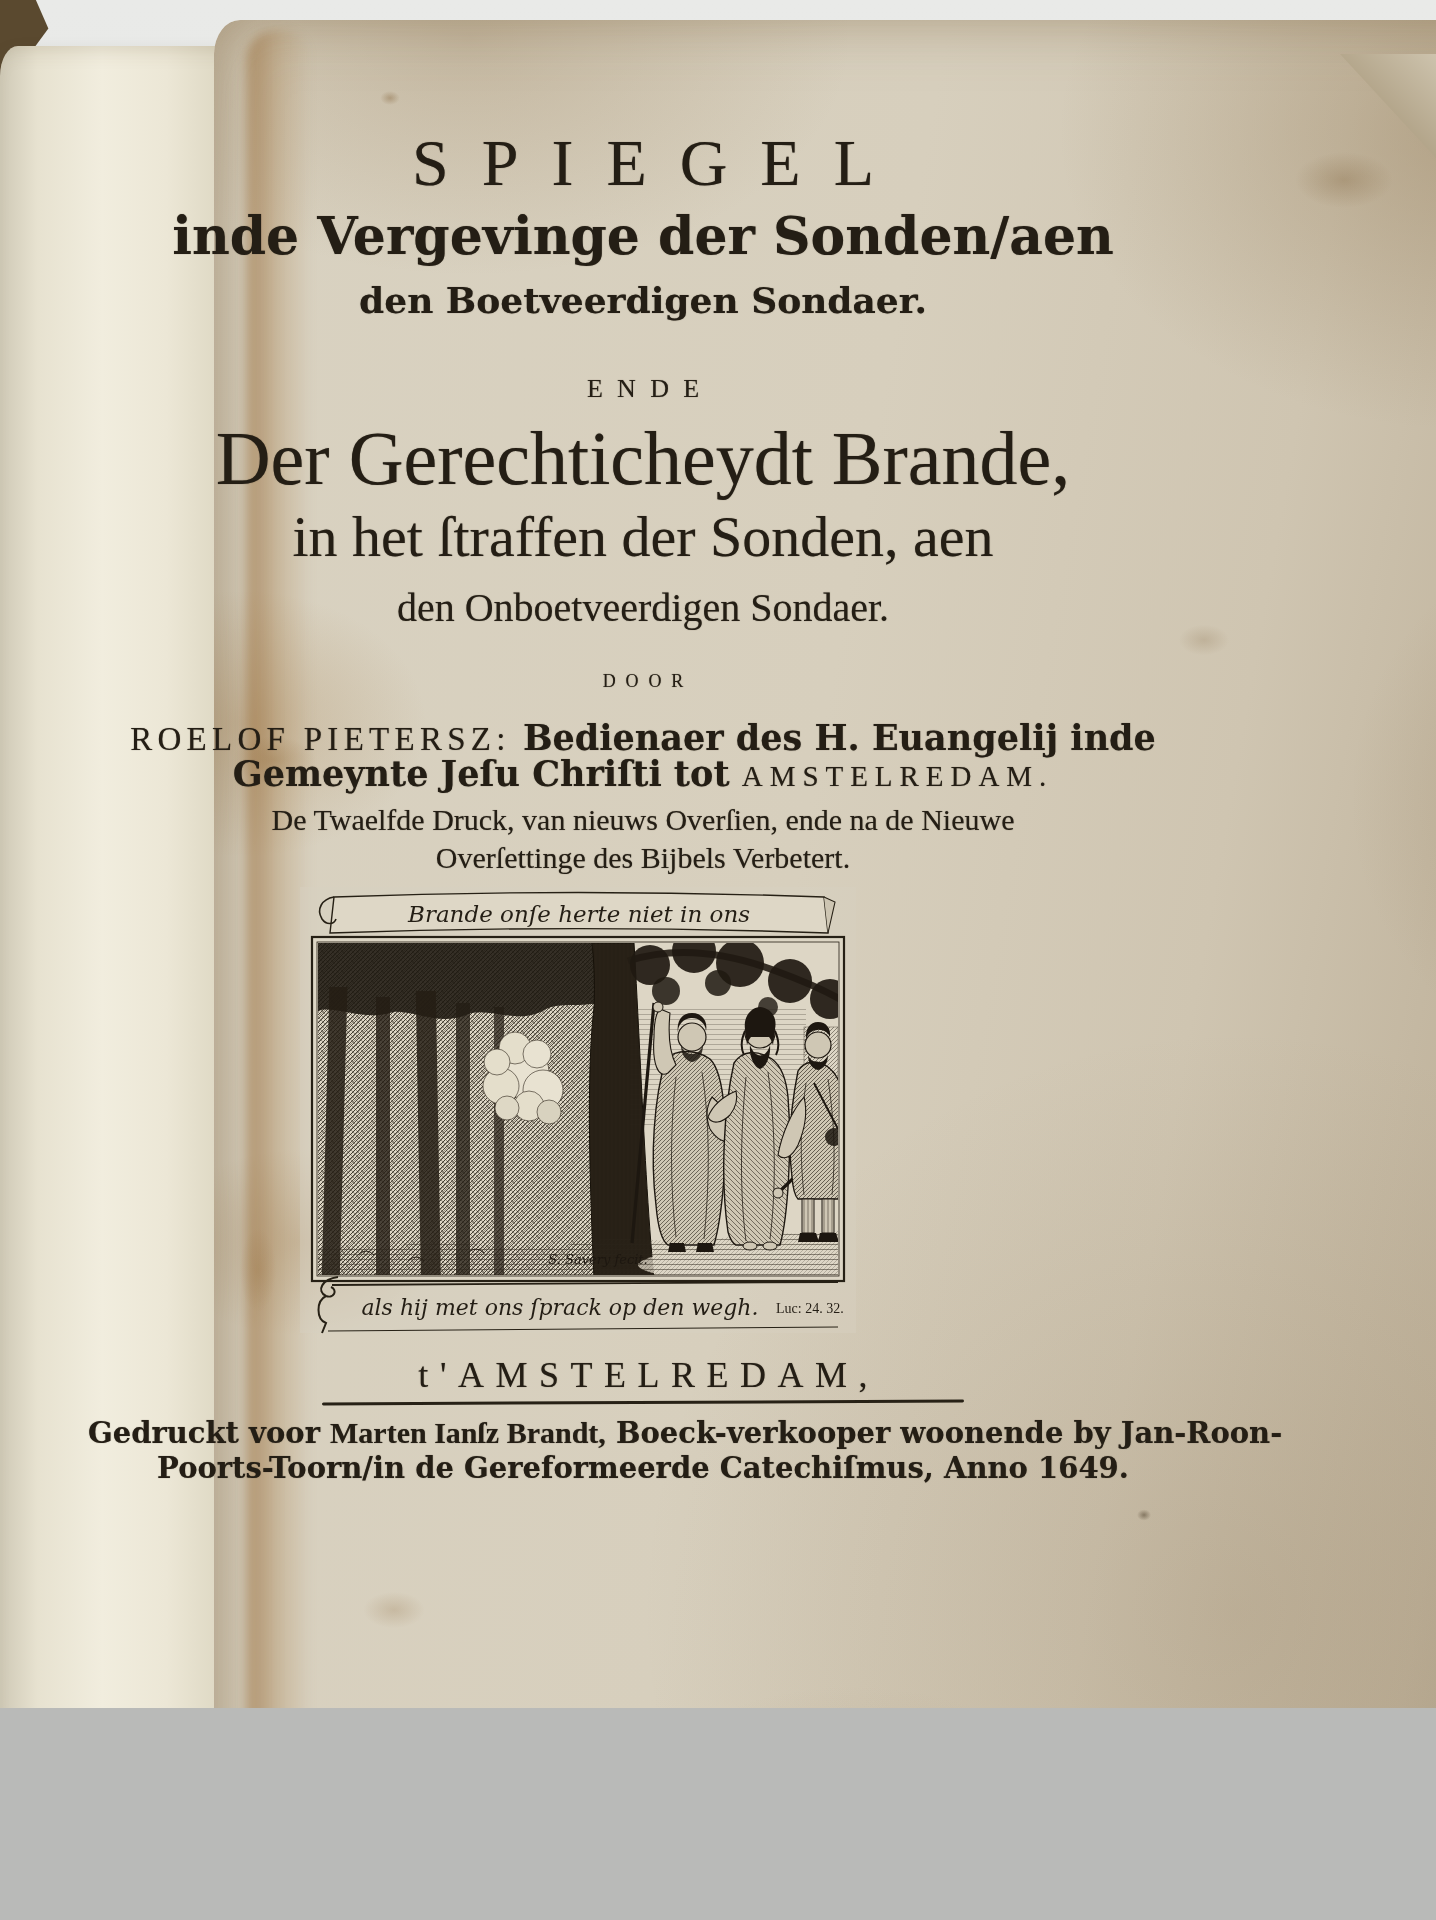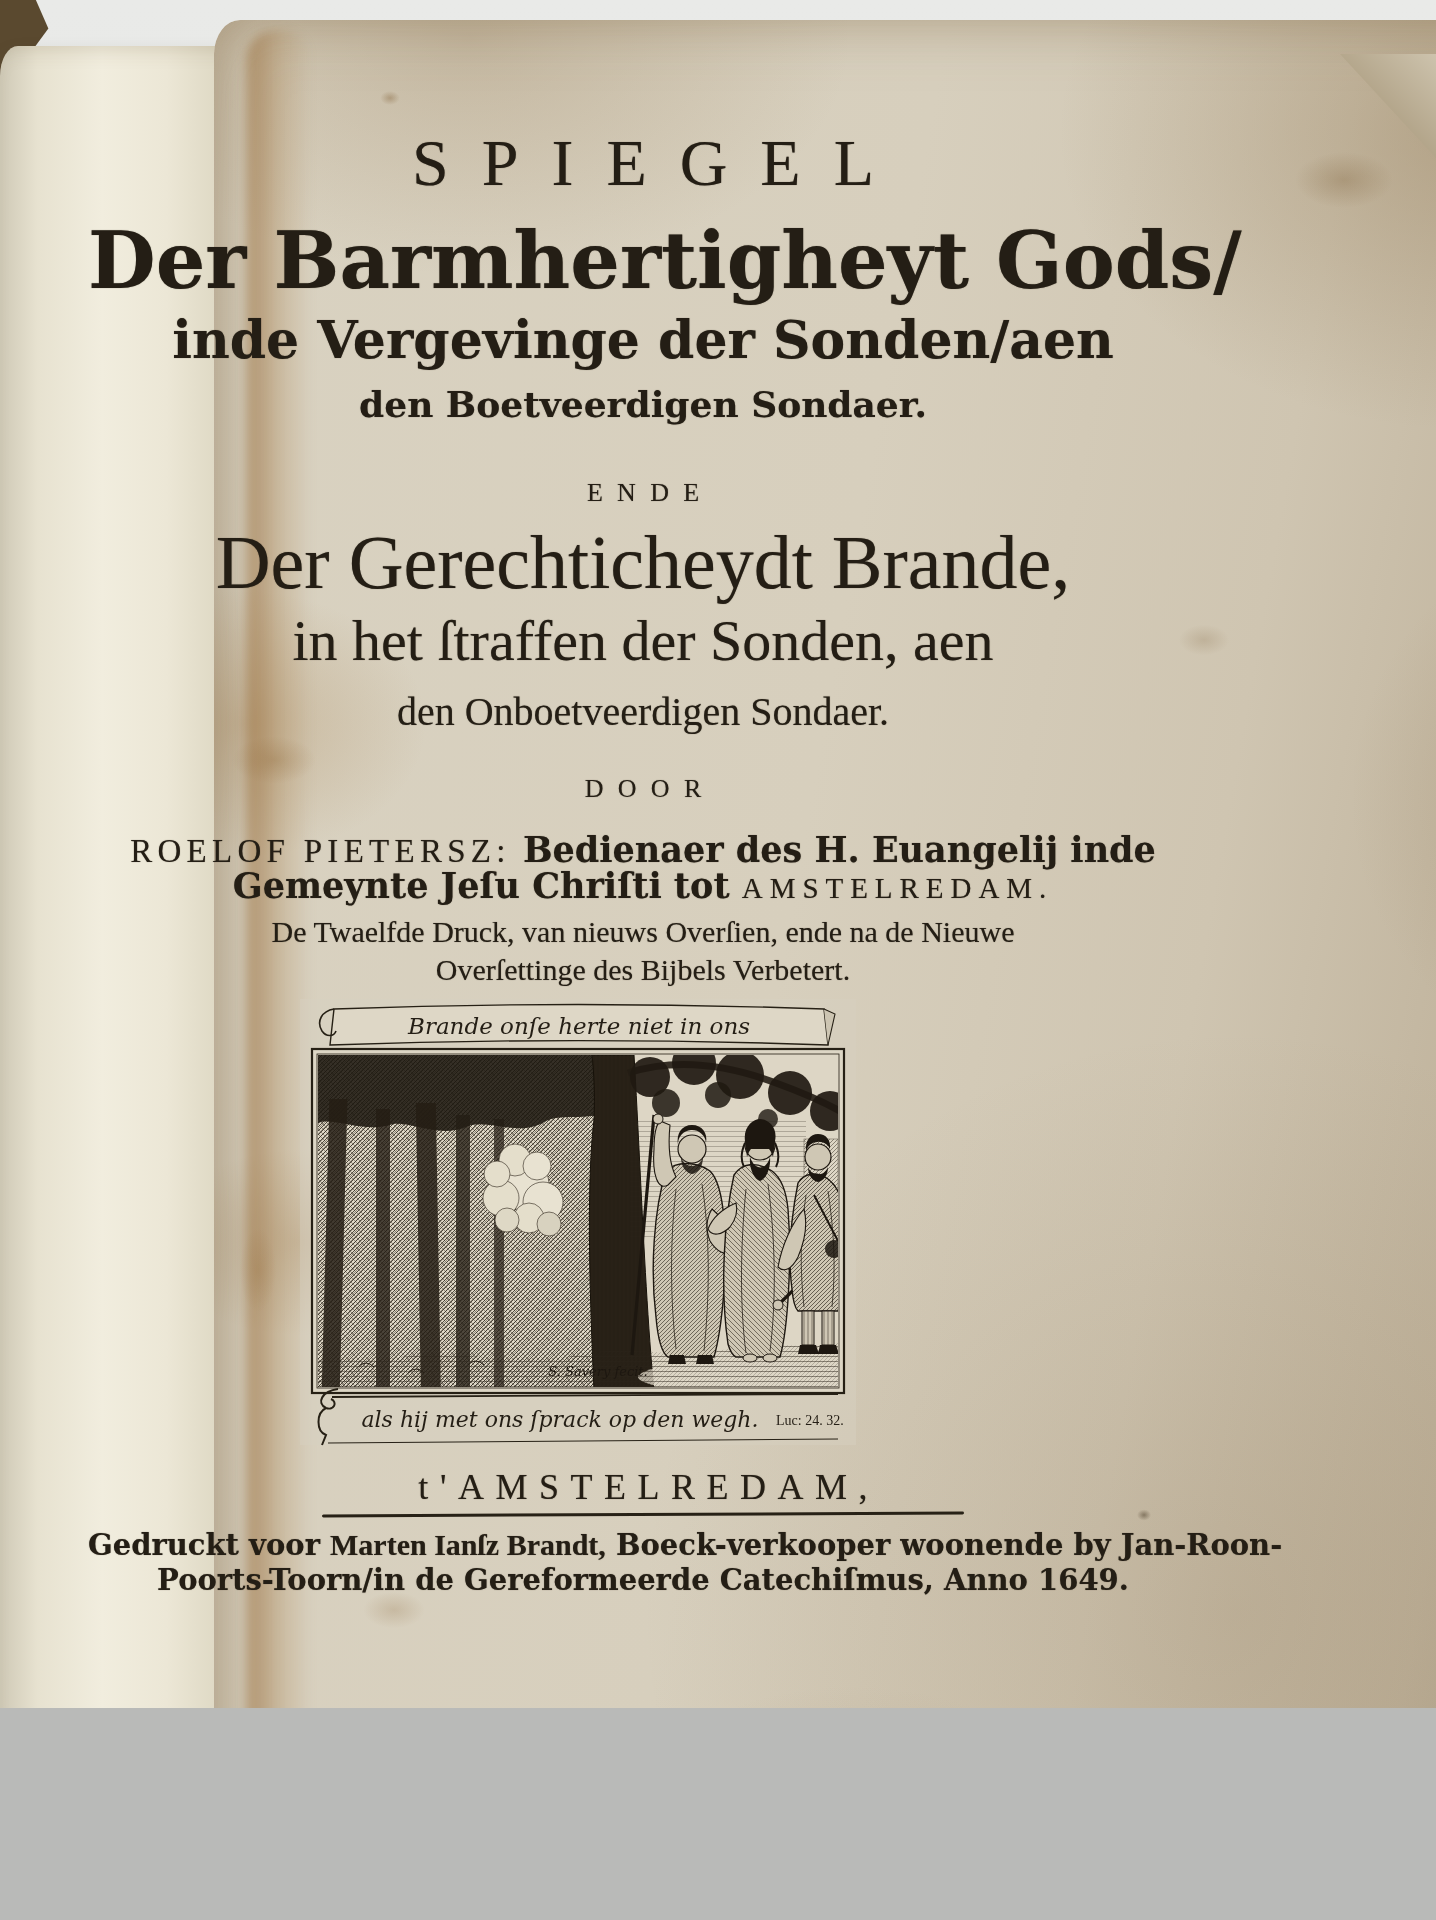--- a/index.html
+++ b/index.html
@@ -66,21 +66,21 @@
   .roman{font-family:"Liberation Serif", serif;}
   .bl{font-family:"DejaVu Serif", serif;font-weight:bold;}
   .t-series{font-size:66px;letter-spacing:.5em;margin:130px 0 0;text-indent:.5em;}
   .t-bl1{font-size:78px;margin-top:26px;}
   .t-bl2{font-size:52px;margin-top:14px;}
   .t-bl3{font-size:36px;margin-top:20px;}
   .t-ende{font-size:26px;letter-spacing:.55em;margin-top:58px;text-indent:.55em;}
   .t-ger{font-size:76px;margin-top:18px;}
   .t-straf{font-size:58px;margin-top:12px;}
   .t-onboet{font-size:40px;margin-top:22px;}
-  .t-door{font-size:26px;letter-spacing:.55em;margin-top:44px;text-indent:.55em;}
+  .t-door{font-size:18px;letter-spacing:.55em;margin-top:44px;text-indent:.55em;}
   .t-author{font-size:35px;margin-top:30px;}
   .t-author .caps{font-family:"Liberation Serif",serif;font-weight:normal;letter-spacing:.16em;font-size:33px;}
   .t-gemeynte{font-size:35px;}
   .t-gemeynte .caps{font-family:"Liberation Serif",serif;font-weight:normal;letter-spacing:.24em;font-size:29px;}
   .t-ed{font-size:30px;margin-top:14px;}
   .t-ed2{font-size:30px;margin-top:8px;}
   .engraving-wrap{width:560px;margin:14px 0 0 210px;}
   .t-place{font-size:36px;letter-spacing:.32em;margin-top:18px;text-indent:.32em;}
   .rule{width:642px;height:3px;background:#27211 6;background:#272116;margin:8px auto 0;transform:rotate(-.25deg);border-radius:2px;}
   .t-imp1{font-size:29px;margin-top:14px;}
@@ -96,21 +96,20 @@
   <div class="binding-corner2"></div>
   <div class="flyleaf"></div>
   <div class="page"></div>
   <div class="gutter"></div>
   <div class="stains"></div>
   <div class="fold"></div>
 
   <div class="content">
 
     <div class="line roman t-series">SPIEGEL</div>
-    <div class="line bl t-bl1">Der Barmhertigheyt Gods/</div>
     <div class="line bl t-bl2">inde Vergevinge der Sonden/aen</div>
     <div class="line bl t-bl3">den Boetveerdigen Sondaer.</div>
     <div class="line roman t-ende">ENDE</div>
     <div class="line roman t-ger">Der Gerechticheydt Brande,</div>
     <div class="line roman t-straf">in het ſtraffen der Sonden, aen</div>
     <div class="line roman t-onboet">den Onboetveerdigen Sondaer.</div>
     <div class="line roman t-door">DOOR</div>
 
     <div class="line bl t-author"><span class="caps">ROELOF PIETERSZ:</span> <span>Bedienaer des H. Euangelij inde</span></div>
     <div class="line bl t-gemeynte"><span>Gemeynte Jeſu Chriſti tot</span> <span class="caps">AMSTELREDAM.</span></div>

